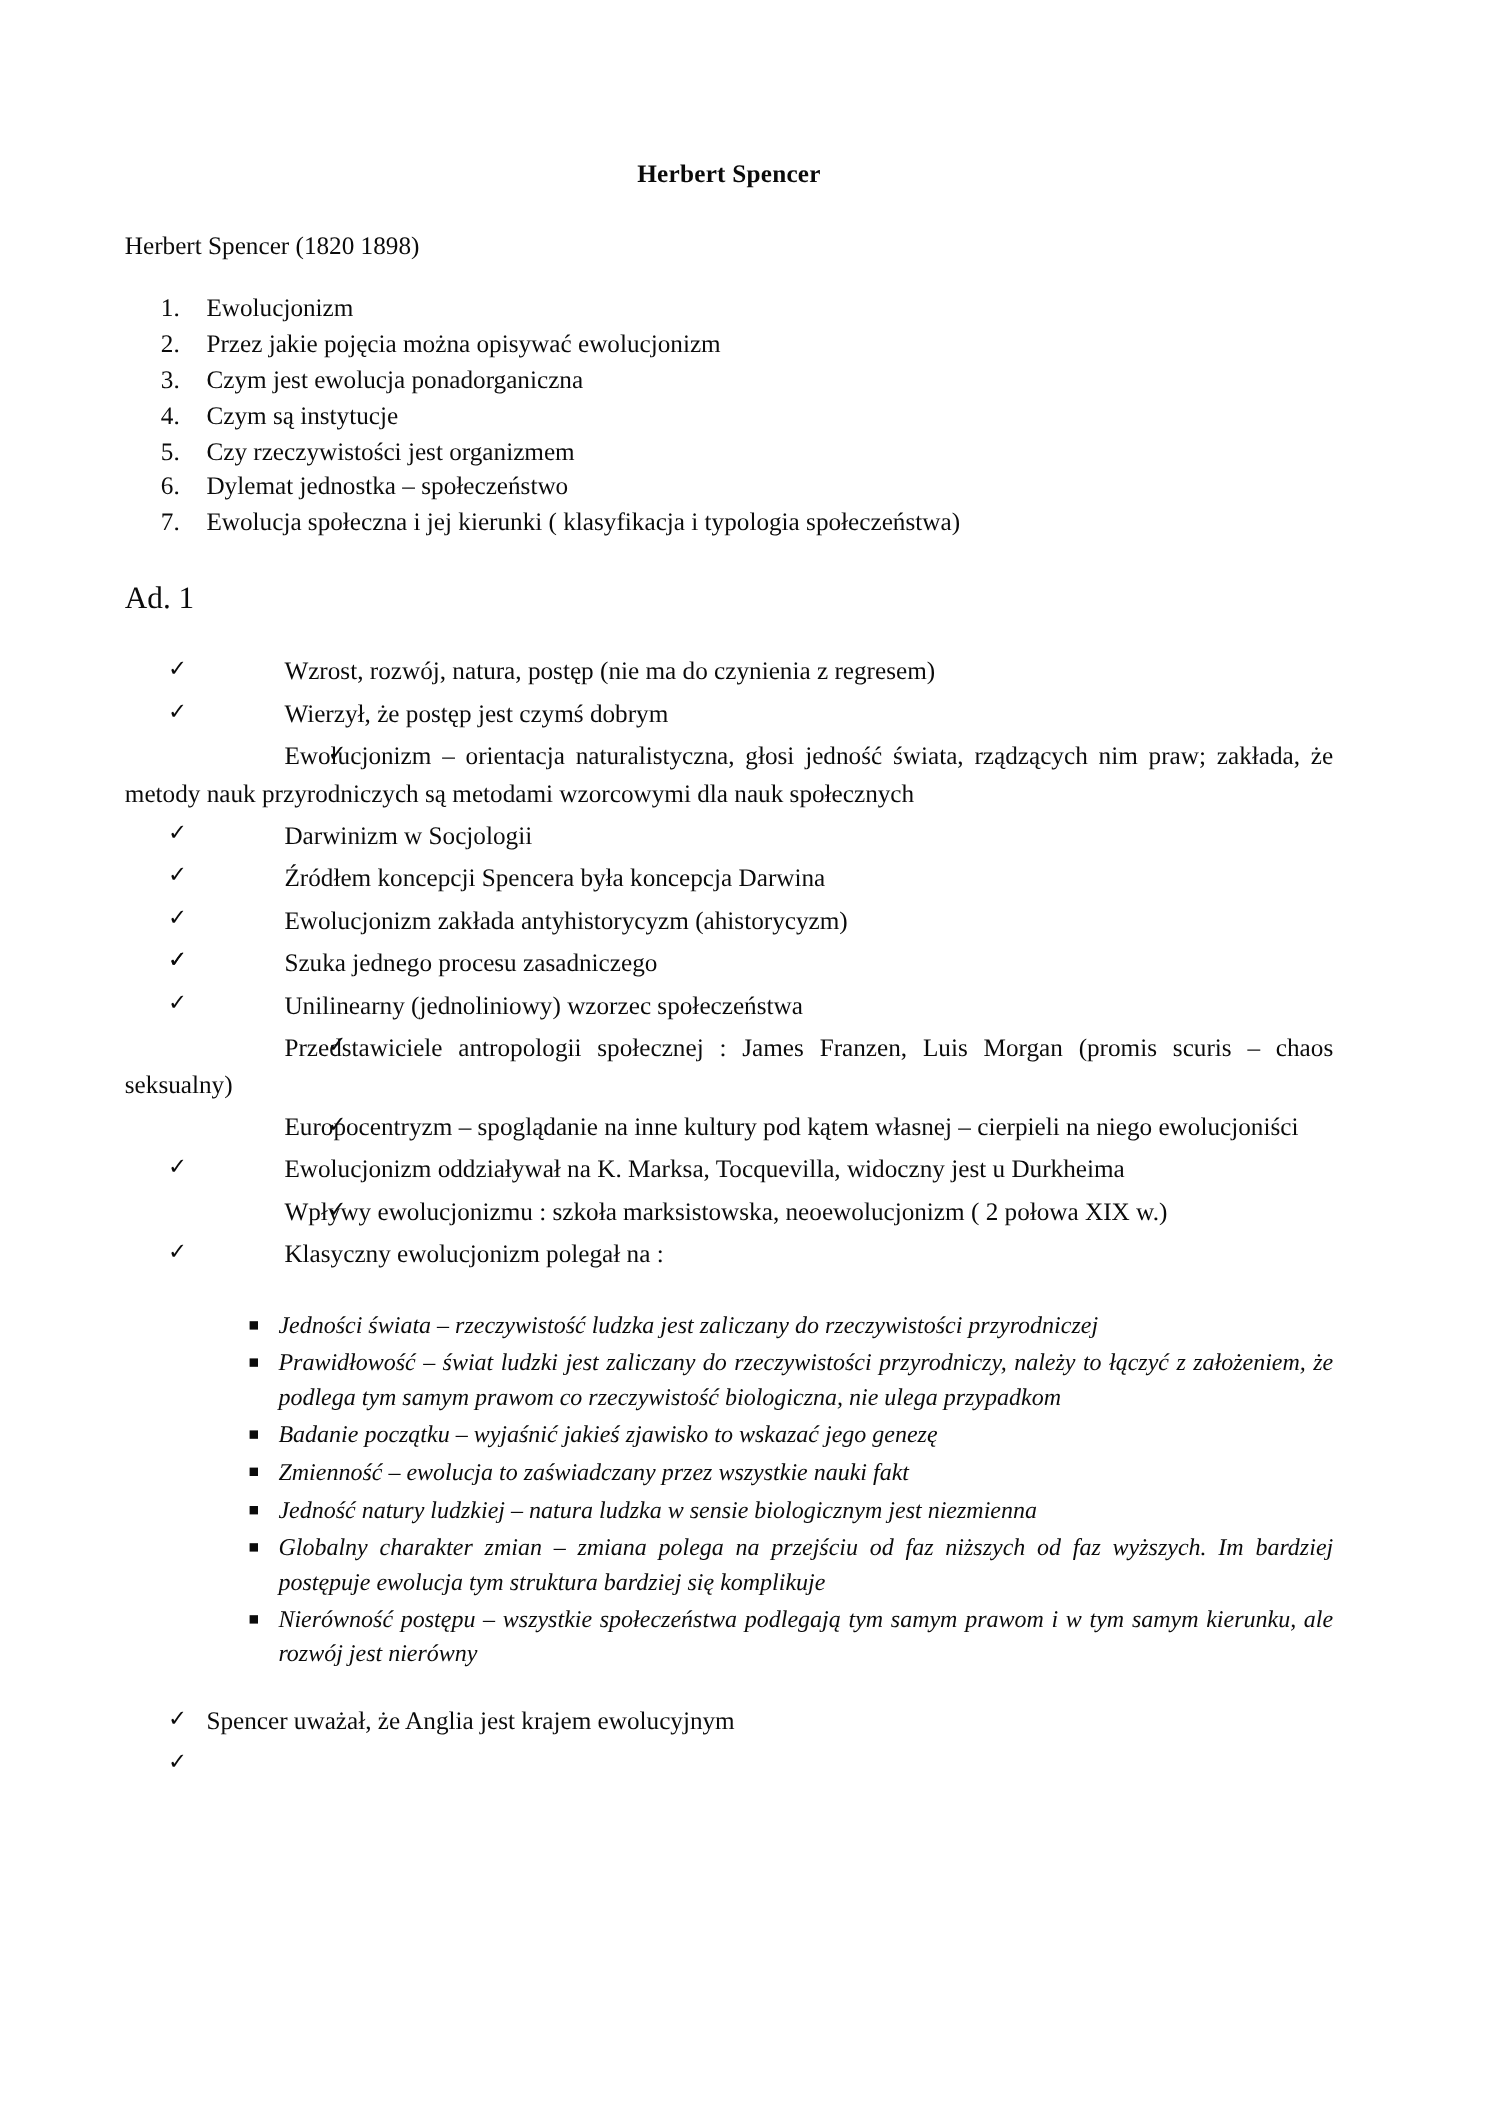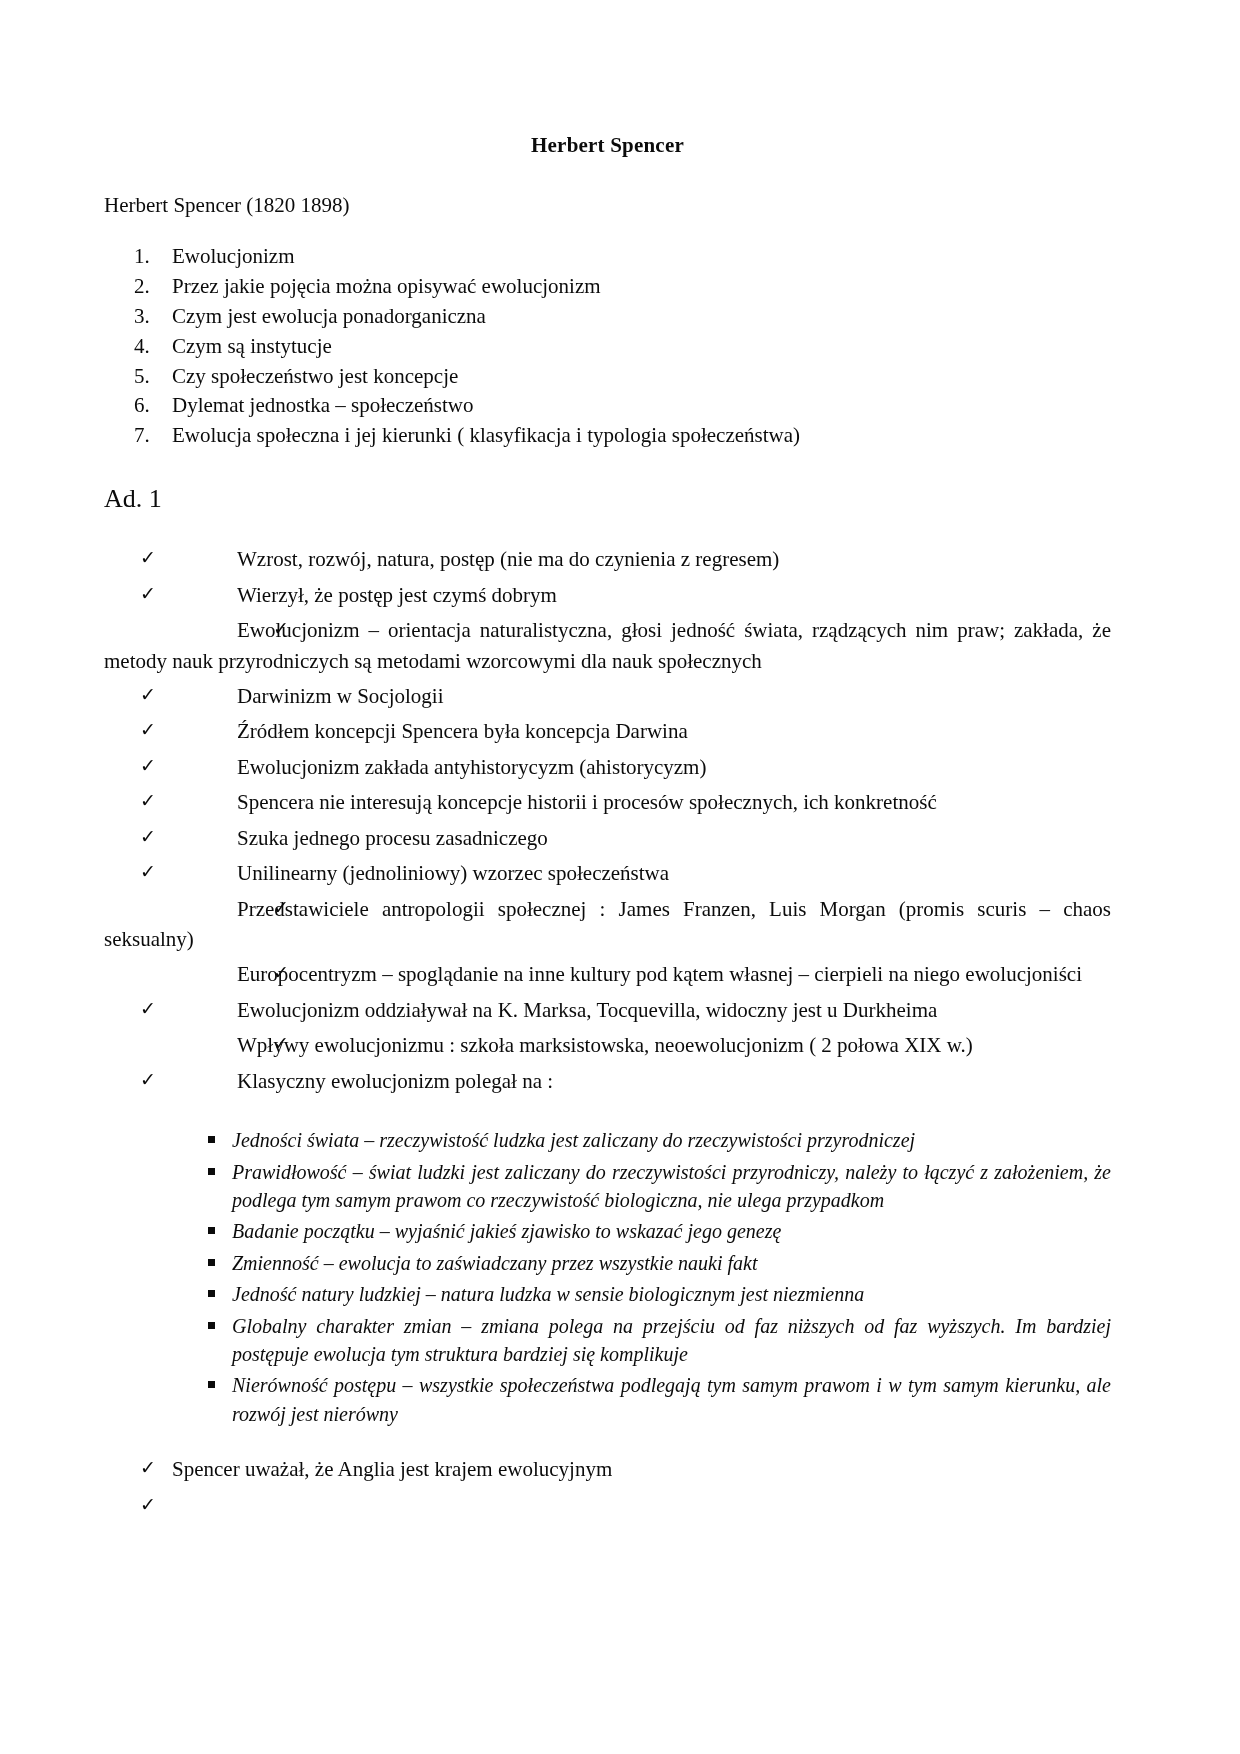--- a/index.html
+++ b/index.html
@@ -166,21 +166,21 @@
       <li>
         <span class="num">3.</span>
         <span>Czym jest ewolucja ponadorganiczna</span>
       </li>
       <li>
         <span class="num">4.</span>
         <span>Czym są instytucje</span>
       </li>
       <li>
         <span class="num">5.</span>
-        <span>Czy społeczeństwo jest koncepcje</span>
+        <span>Czy rzeczywistości jest organizmem</span>
       </li>
       <li>
         <span class="num">6.</span>
         <span>Dylemat jednostka – społeczeństwo</span>
       </li>
       <li>
         <span class="num">7.</span>
         <span>Ewolucja społeczna i jej kierunki ( klasyfikacja i typologia społeczeństwa)</span>
       </li>
     </ol>
@@ -206,21 +206,20 @@
       <li>
         <span class="tick">✓</span>
         <span>Źródłem koncepcji Spencera była koncepcja Darwina</span>
       </li>
       <li>
         <span class="tick">✓</span>
         <span>Ewolucjonizm zakłada antyhistorycyzm (ahistorycyzm)</span>
       </li>
       <li>
         <span class="tick">✓</span>
-        <span>Spencera nie interesują koncepcje historii i procesów społecznych, ich konkretność</span>
       </li>
       <li>
         <span class="tick">✓</span>
         <span>Szuka jednego procesu zasadniczego</span>
       </li>
       <li>
         <span class="tick">✓</span>
         <span>Unilinearny (jednoliniowy) wzorzec społeczeństwa</span>
       </li>
       <li class="wrap">

